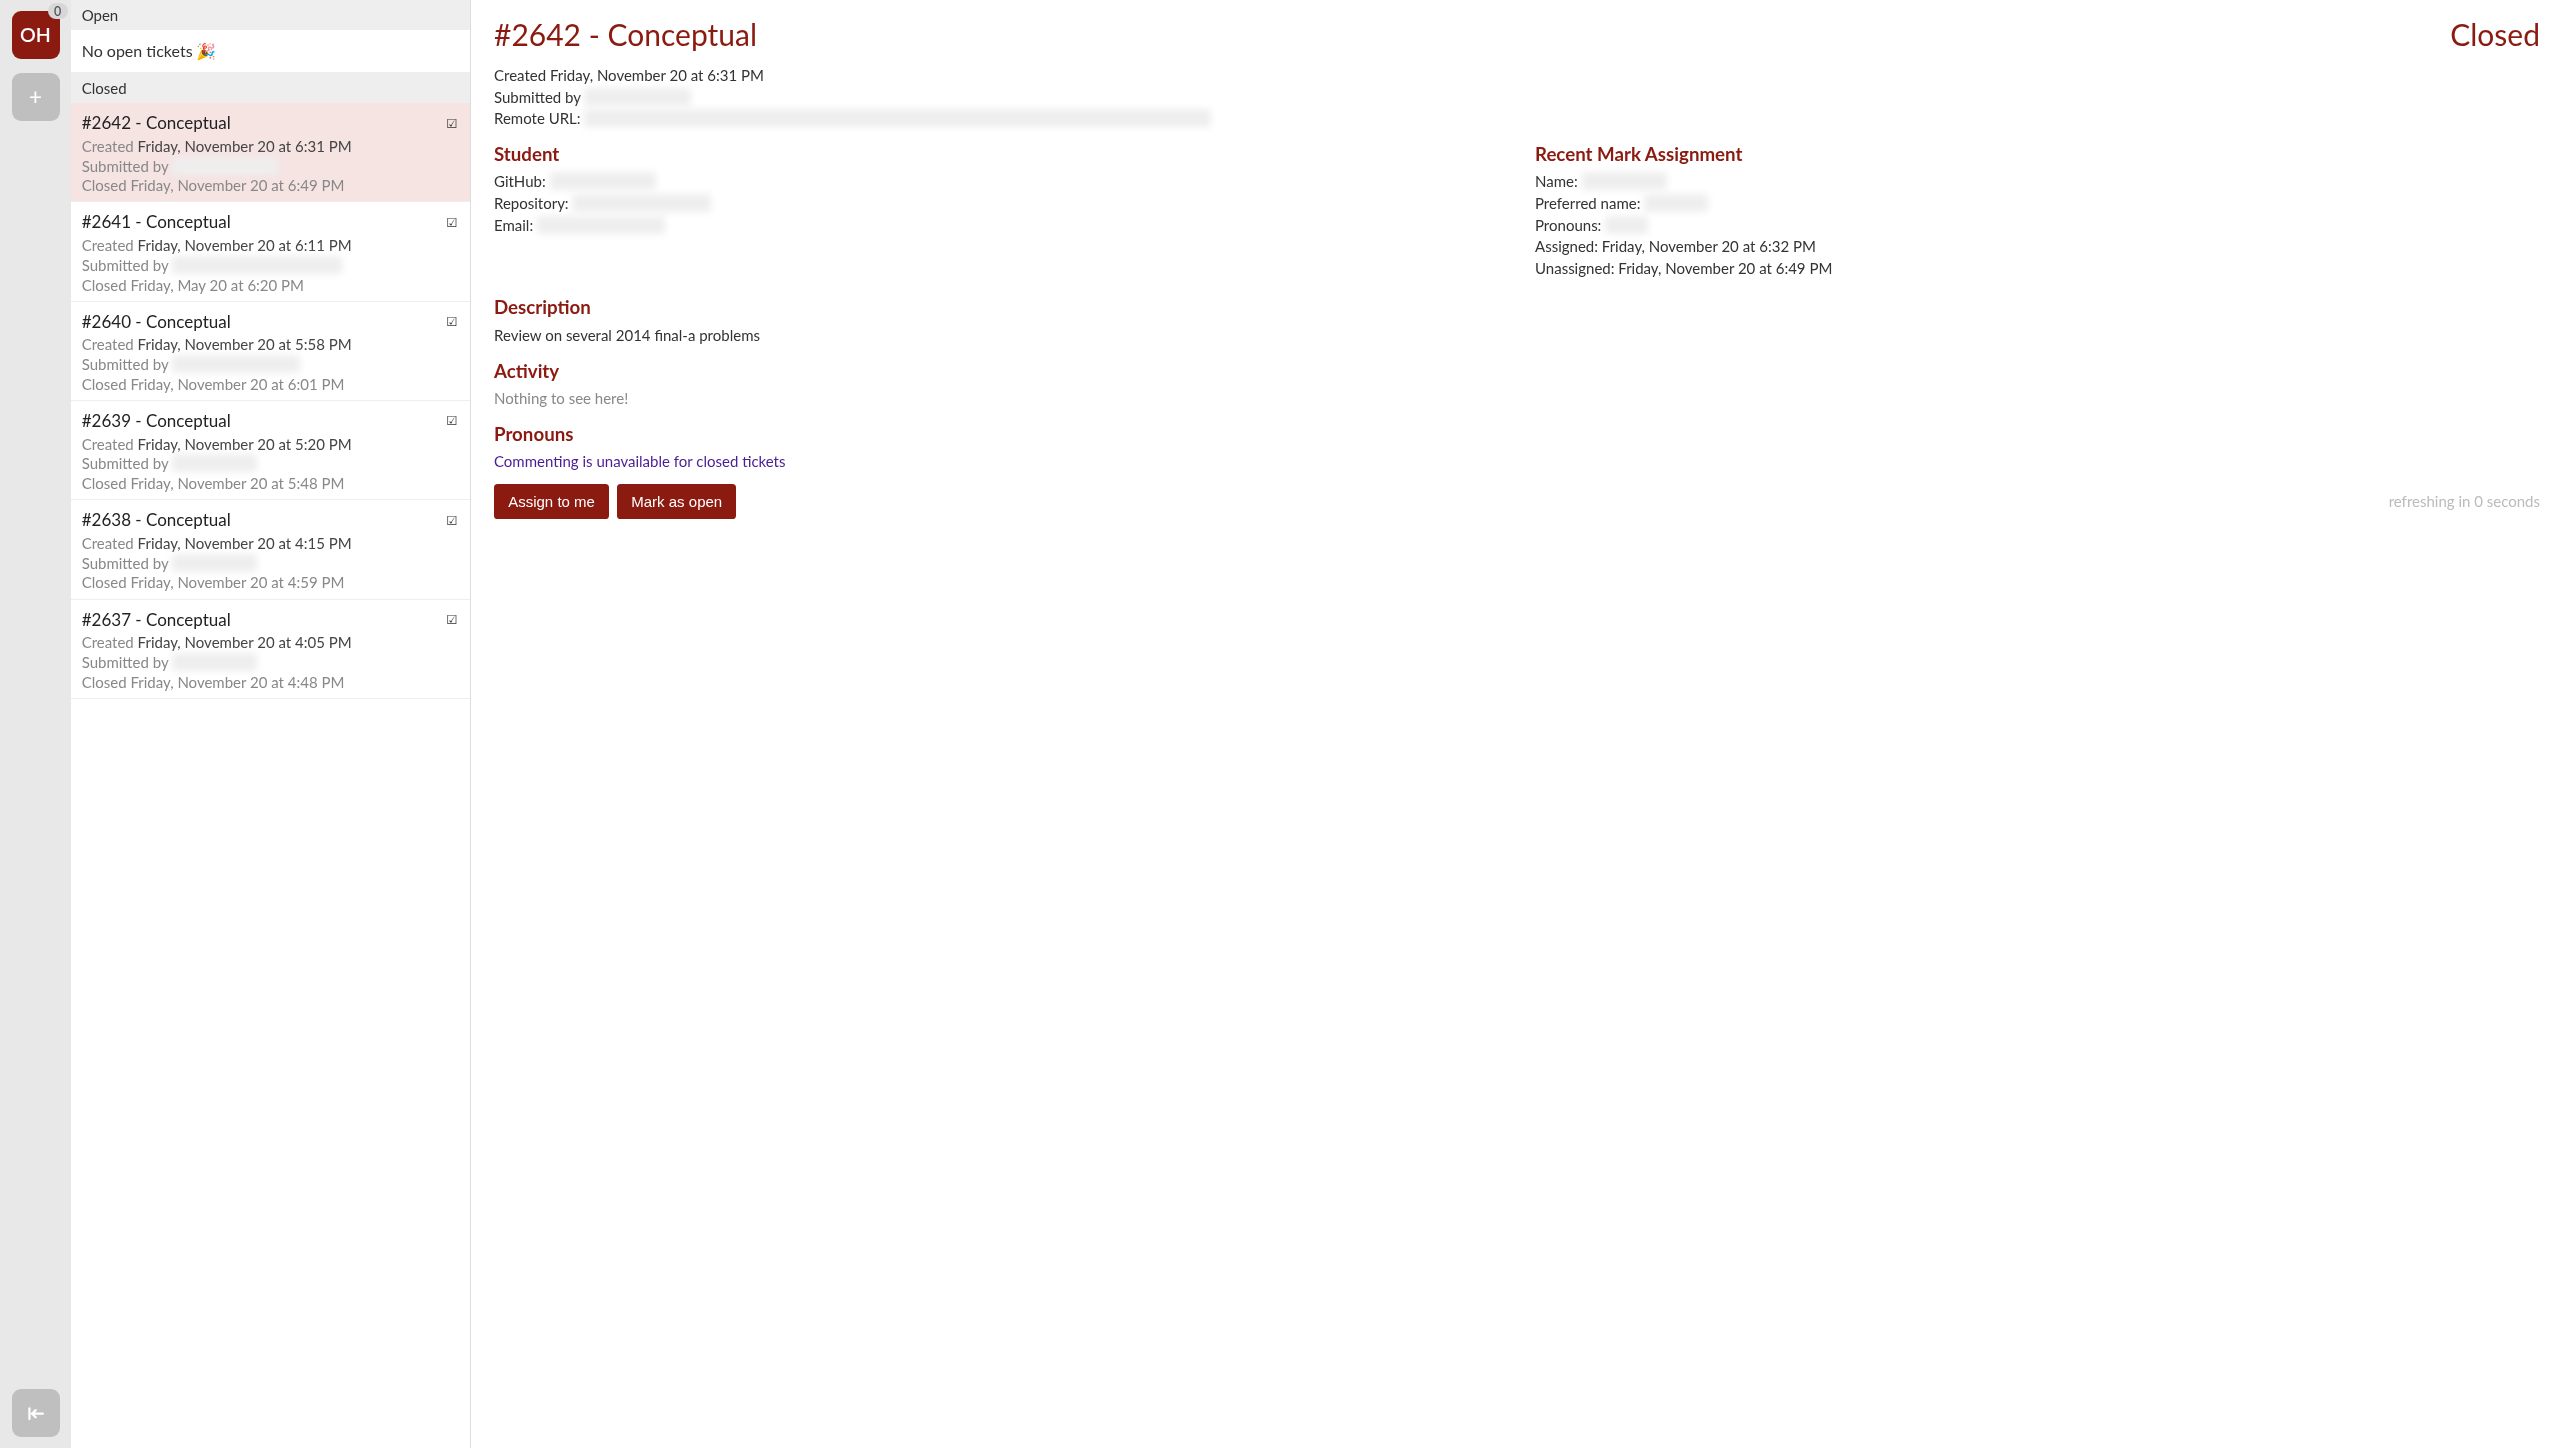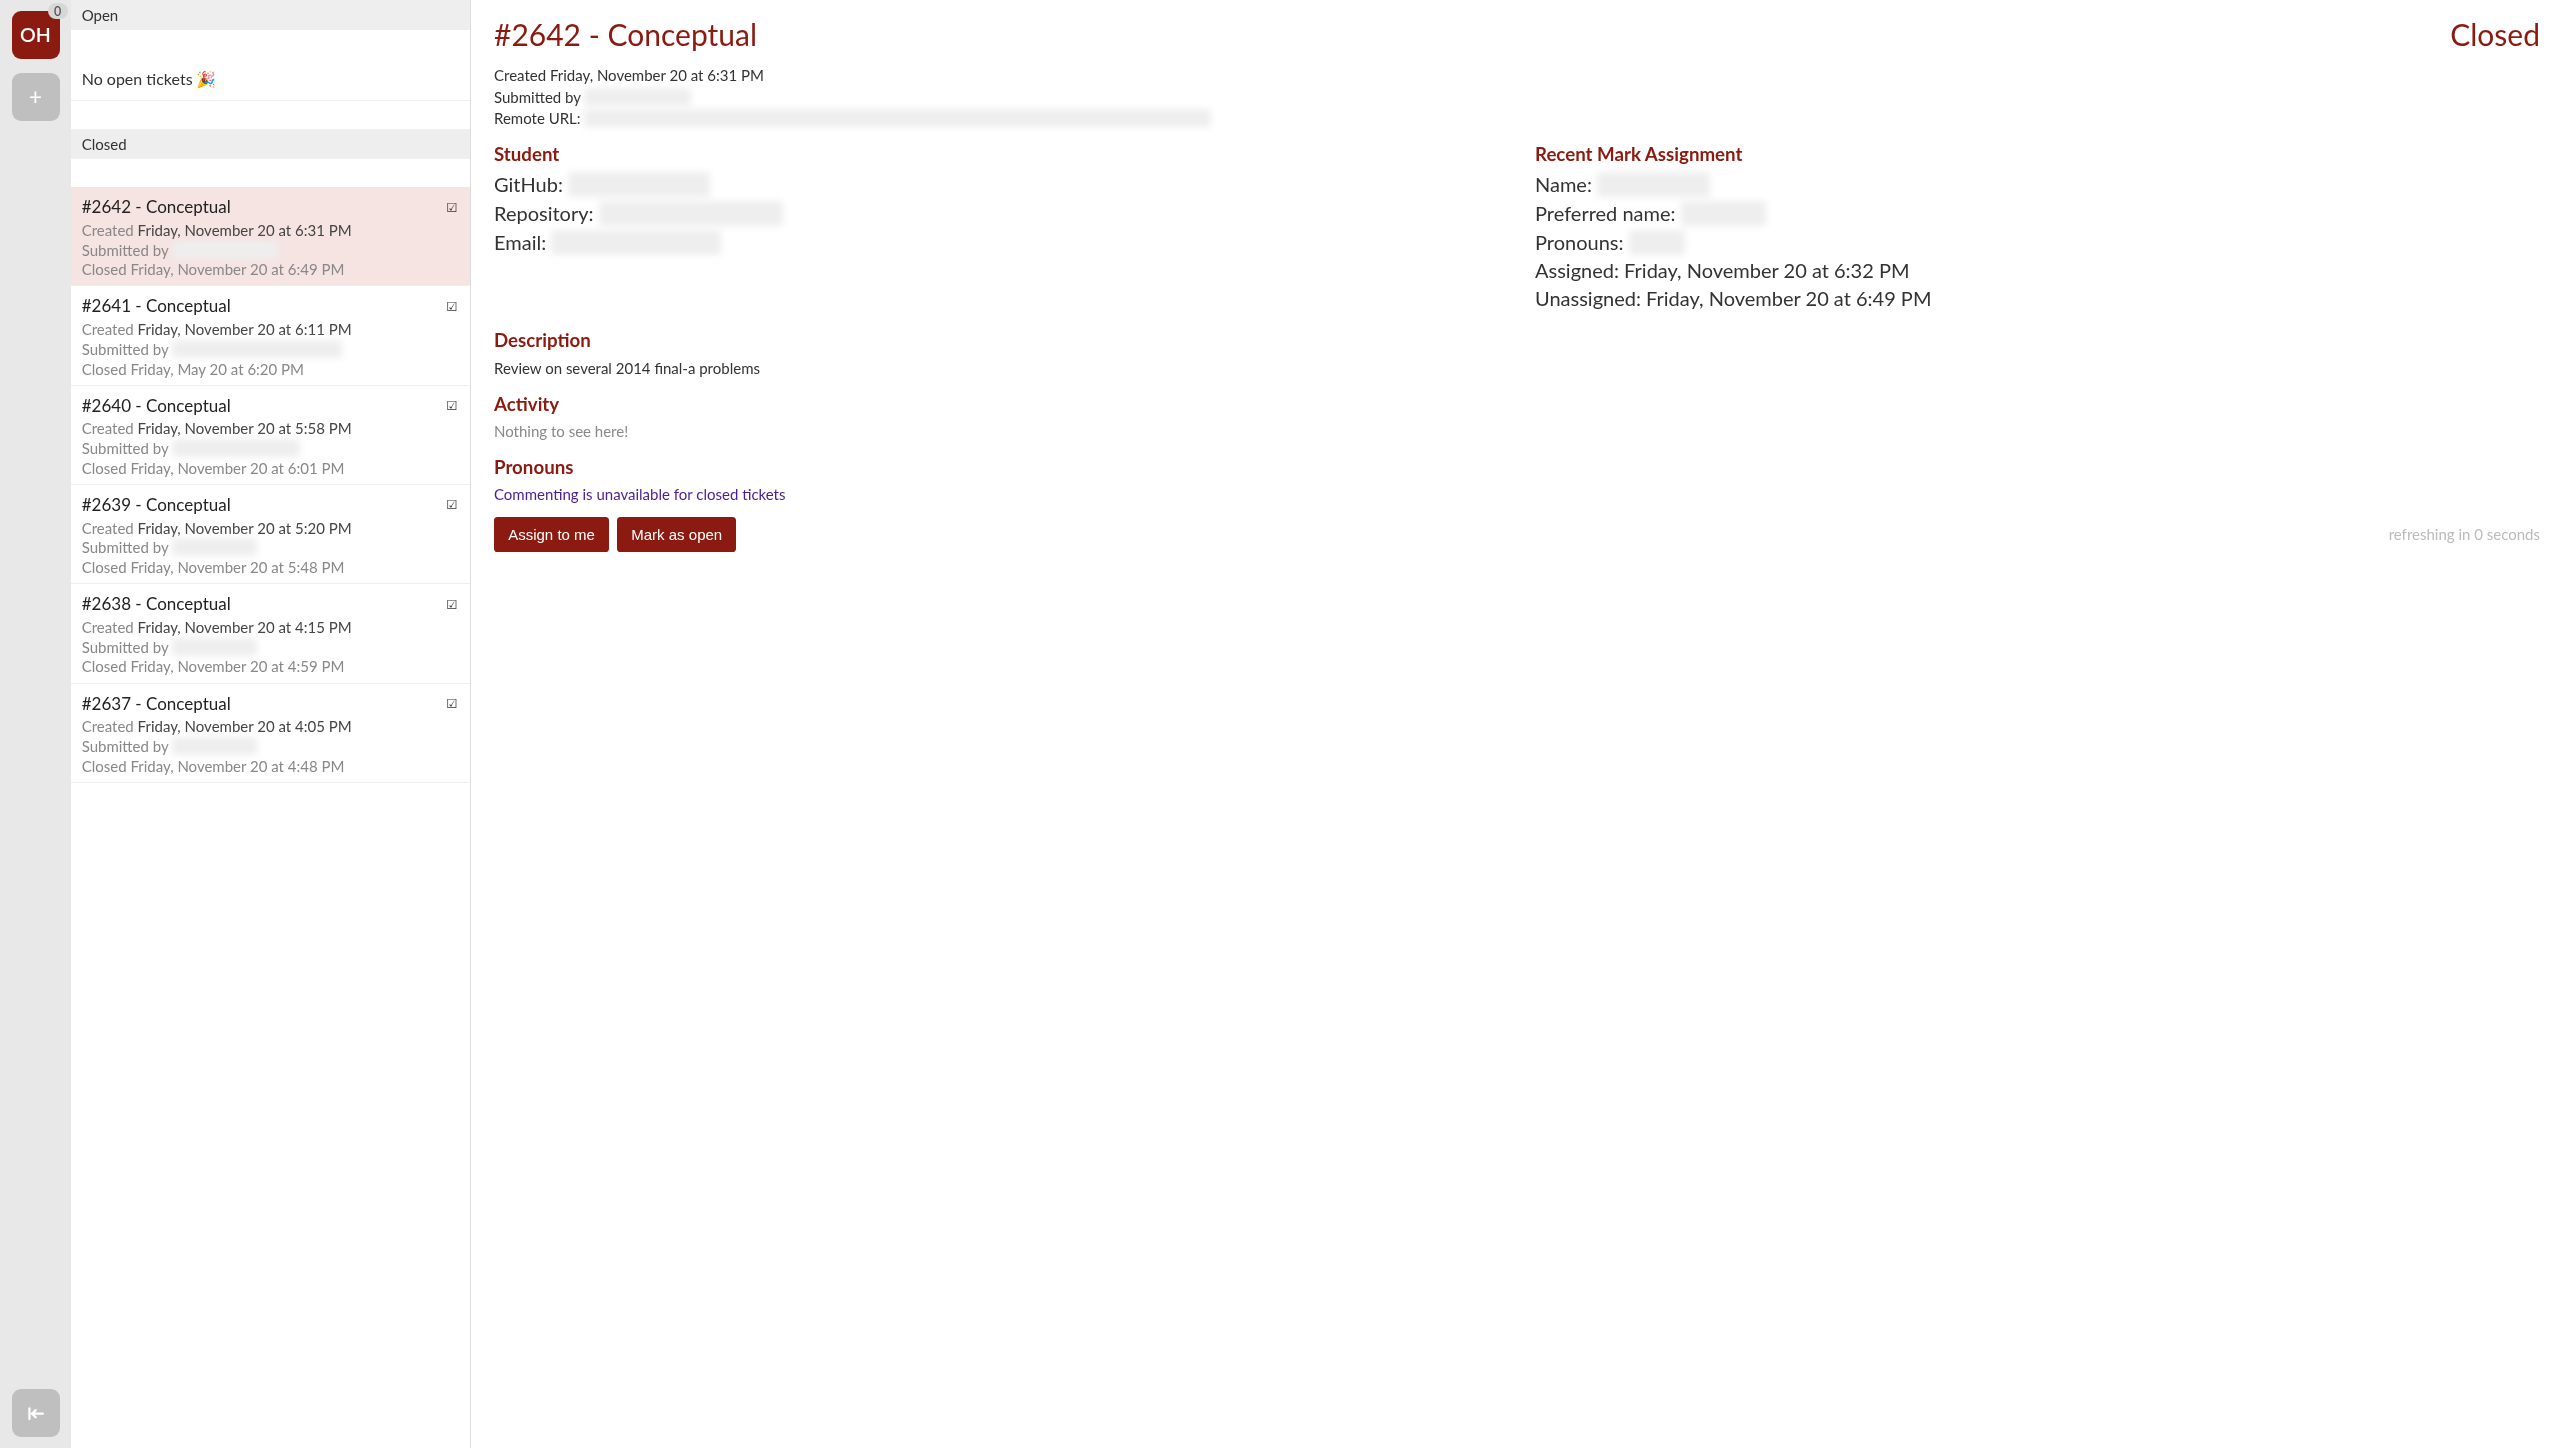--- a/index.html
+++ b/index.html
@@ -70,21 +70,20 @@
   .rail-bottom svg { stroke: #fff; }
 
   
   .list-col {
     width: 400px;
     flex-shrink: 0;
     border-right: 0.9px solid #ddd;
     display: flex;
     flex-direction: column;
     overflow-y: auto;
-    gap: 28px;
   }
   .section-header {
     background: #eee;
     padding: 6.2px 10.7px;
     font-size: 15px;
     color: #333;
   }
   .open-empty {
     padding: 10.7px 10.7px;
     font-size: 16px;
@@ -152,21 +151,21 @@
     gap: 36px;
     margin-bottom: 16px;
   }
   .two-col > div { flex: 1; }
   h2.section {
     font-size: 18.7px;
     font-weight: 700;
     color: #8b1a10;
     margin-bottom: 7.1px;
   }
-  .kv { font-size: 20px; color: #333; margin-bottom: 3.6px; }
+  .kv { font-size: 15px; color: #333; margin-bottom: 3.6px; }
   .desc-body { font-size: 15px; color: #333; margin-bottom: 16px; }
   .activity-empty { font-size: 15px; color: #888; margin-bottom: 16px; }
   .comment-disabled { font-size: 15px; color: #4c1d95; margin-bottom: 14.2px; }
   .controls-row {
     display: flex;
     align-items: center;
     gap: 8px;
   }
   .btn {
     background: #8b1a10;

